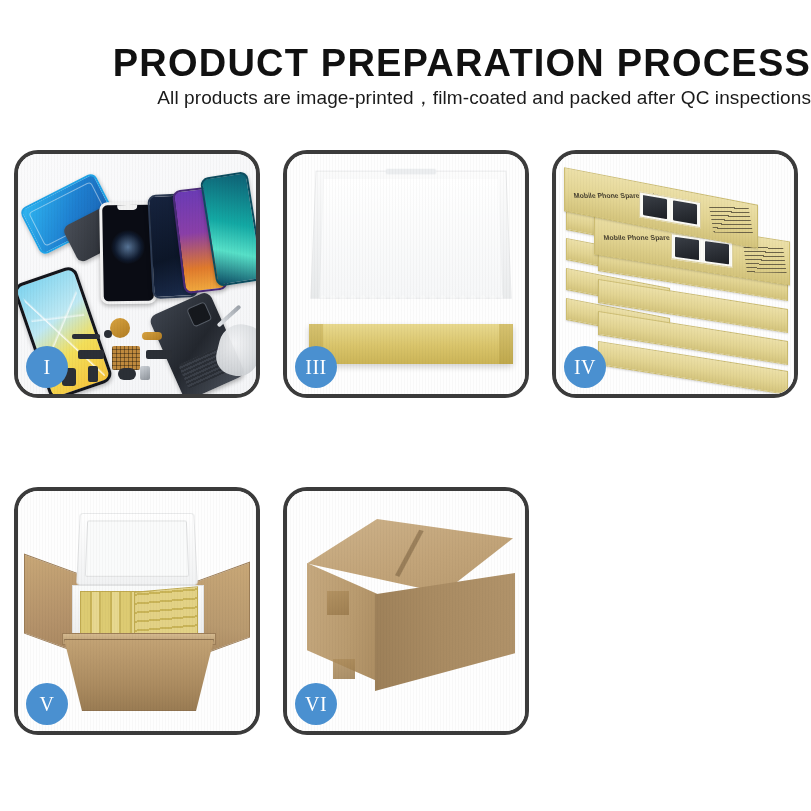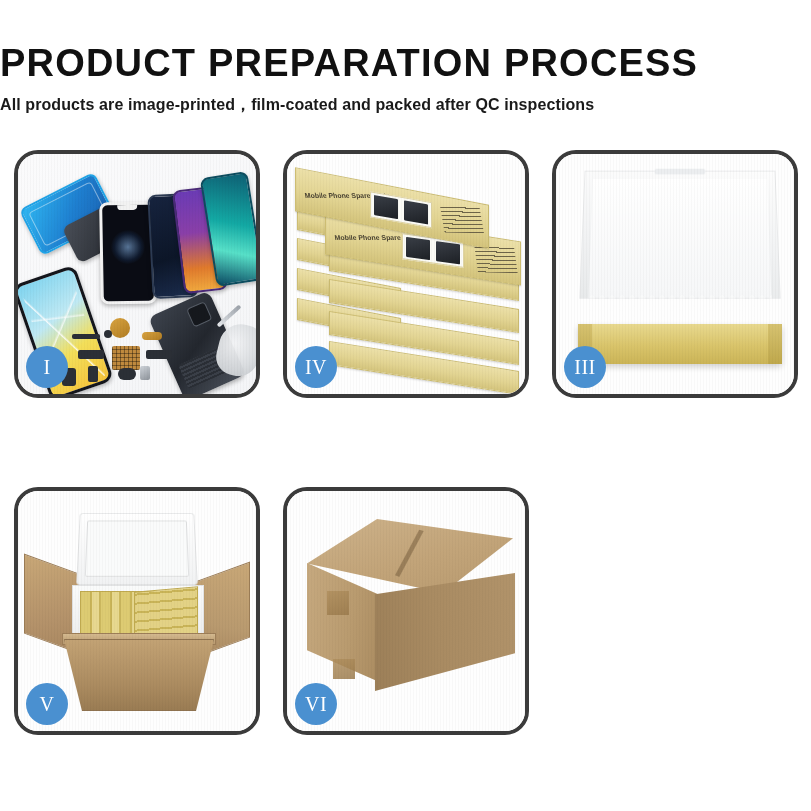--- a/index.html
+++ b/index.html
@@ -18,34 +18,33 @@
     height: 811px;
     background: #ffffff;
   }
 
   
   .header {
     position: absolute;
     top: 42px;
     left: 0;
     width: 811px;
-    text-align: left;
+    text-align: right;
   }
   .title {
     font-size: 38px;
     font-weight: 700;
     letter-spacing: 1.2px;
     color: #111111;
     line-height: 1.12;
     white-space: nowrap;
   }
   .subtitle {
-    margin-top: 10px;
-    font-size: 16px;
-    font-weight: 700;
+    font-size: 19px;
+    font-weight: 400;
     color: #1a1a1a;
     letter-spacing: 0.1px;
     white-space: nowrap;
   }
 
   
   .grid {
     position: absolute;
     top: 150px;
     left: 14px;
@@ -438,67 +437,67 @@
         <div class="part" style="left:86px;top:176px;width:8px;height:8px;border-radius:50%;"></div>
         <div class="tool" style="left:196px;top:160px;"></div>
         <div class="hand"></div>
         <div class="grain"></div>
       </div>
       <div class="badge">I</div>
     </div>
 
 
     <div class="panel">
-      <div class="panel-inner p4">
-        <div class="stack">
-
-          <div class="kbox" style="left:2px;top:48px;width:104px;height:22px;transform:skewY(11deg);"></div>
-          <div class="kbox" style="left:2px;top:78px;width:104px;height:22px;transform:skewY(11deg);"></div>
-          <div class="kbox" style="left:2px;top:108px;width:104px;height:22px;transform:skewY(11deg);"></div>
-          <div class="kbox" style="left:2px;top:138px;width:104px;height:22px;transform:skewY(11deg);"></div>
-
-          <div class="kbox" style="left:34px;top:92px;width:190px;height:24px;transform:skewY(9deg);"></div>
-          <div class="kbox" style="left:34px;top:124px;width:190px;height:24px;transform:skewY(9deg);"></div>
-          <div class="kbox" style="left:34px;top:156px;width:190px;height:24px;transform:skewY(9deg);"></div>
-          <div class="kbox" style="left:34px;top:186px;width:190px;height:24px;transform:skewY(9deg);"></div>
-
-          <div class="kbox" style="left:30px;top:56px;width:196px;height:44px;transform:skewY(9deg);">
-            <div class="klabel" style="left:8px;top:14px;font-size:7px;transform:rotate(-9deg);">Mobile Phone Spare Parts</div>
-            <div class="kwin" style="left:76px;top:9px;width:62px;height:26px;transform:skewY(-1deg);">
-              <i style="left:3px;"></i>
-              <i style="right:3px;"></i>
-            </div>
-            <div class="klines" style="left:150px;top:8px;width:40px;height:26px;transform:rotate(-8deg);"></div>
-          </div>
-
-          <div class="kbox" style="left:0px;top:16px;width:194px;height:44px;transform:skewY(11deg);">
-            <div class="klabel" style="left:8px;top:14px;font-size:7px;transform:rotate(-11deg);">Mobile Phone Spare Parts</div>
-            <div class="kwin" style="left:74px;top:8px;width:62px;height:26px;transform:skewY(-1deg);">
-              <i style="left:3px;"></i>
-              <i style="right:3px;"></i>
-            </div>
-            <div class="klines" style="left:146px;top:6px;width:40px;height:26px;transform:rotate(-10deg);"></div>
-          </div>
-
-        </div>
-        <div class="grain"></div>
-      </div>
-      <div class="badge">IV</div>
-    </div>
-
-    <div class="panel">
       <div class="panel-inner p3">
         <div class="lid3">
           <div class="lid3-tab"></div>
         </div>
         <div class="foam3"></div>
         <div class="tray3"></div>
         <div class="grain"></div>
       </div>
       <div class="badge">III</div>
+    </div>
+
+    <div class="panel">
+      <div class="panel-inner p4">
+        <div class="stack">
+
+          <div class="kbox" style="left:2px;top:48px;width:104px;height:22px;transform:skewY(11deg);"></div>
+          <div class="kbox" style="left:2px;top:78px;width:104px;height:22px;transform:skewY(11deg);"></div>
+          <div class="kbox" style="left:2px;top:108px;width:104px;height:22px;transform:skewY(11deg);"></div>
+          <div class="kbox" style="left:2px;top:138px;width:104px;height:22px;transform:skewY(11deg);"></div>
+
+          <div class="kbox" style="left:34px;top:92px;width:190px;height:24px;transform:skewY(9deg);"></div>
+          <div class="kbox" style="left:34px;top:124px;width:190px;height:24px;transform:skewY(9deg);"></div>
+          <div class="kbox" style="left:34px;top:156px;width:190px;height:24px;transform:skewY(9deg);"></div>
+          <div class="kbox" style="left:34px;top:186px;width:190px;height:24px;transform:skewY(9deg);"></div>
+
+          <div class="kbox" style="left:30px;top:56px;width:196px;height:44px;transform:skewY(9deg);">
+            <div class="klabel" style="left:8px;top:14px;font-size:7px;transform:rotate(-9deg);">Mobile Phone Spare Parts</div>
+            <div class="kwin" style="left:76px;top:9px;width:62px;height:26px;transform:skewY(-1deg);">
+              <i style="left:3px;"></i>
+              <i style="right:3px;"></i>
+            </div>
+            <div class="klines" style="left:150px;top:8px;width:40px;height:26px;transform:rotate(-8deg);"></div>
+          </div>
+
+          <div class="kbox" style="left:0px;top:16px;width:194px;height:44px;transform:skewY(11deg);">
+            <div class="klabel" style="left:8px;top:14px;font-size:7px;transform:rotate(-11deg);">Mobile Phone Spare Parts</div>
+            <div class="kwin" style="left:74px;top:8px;width:62px;height:26px;transform:skewY(-1deg);">
+              <i style="left:3px;"></i>
+              <i style="right:3px;"></i>
+            </div>
+            <div class="klines" style="left:146px;top:6px;width:40px;height:26px;transform:rotate(-10deg);"></div>
+          </div>
+
+        </div>
+        <div class="grain"></div>
+      </div>
+      <div class="badge">IV</div>
     </div>
 
     <div class="panel">
       <div class="panel-inner p5">
         <div class="flapL"></div>
         <div class="flapR"></div>
         <div class="foamlid"></div>
         <div class="foambody"></div>
         <div class="ybox-row"></div>
         <div class="ybox-row2"></div>

